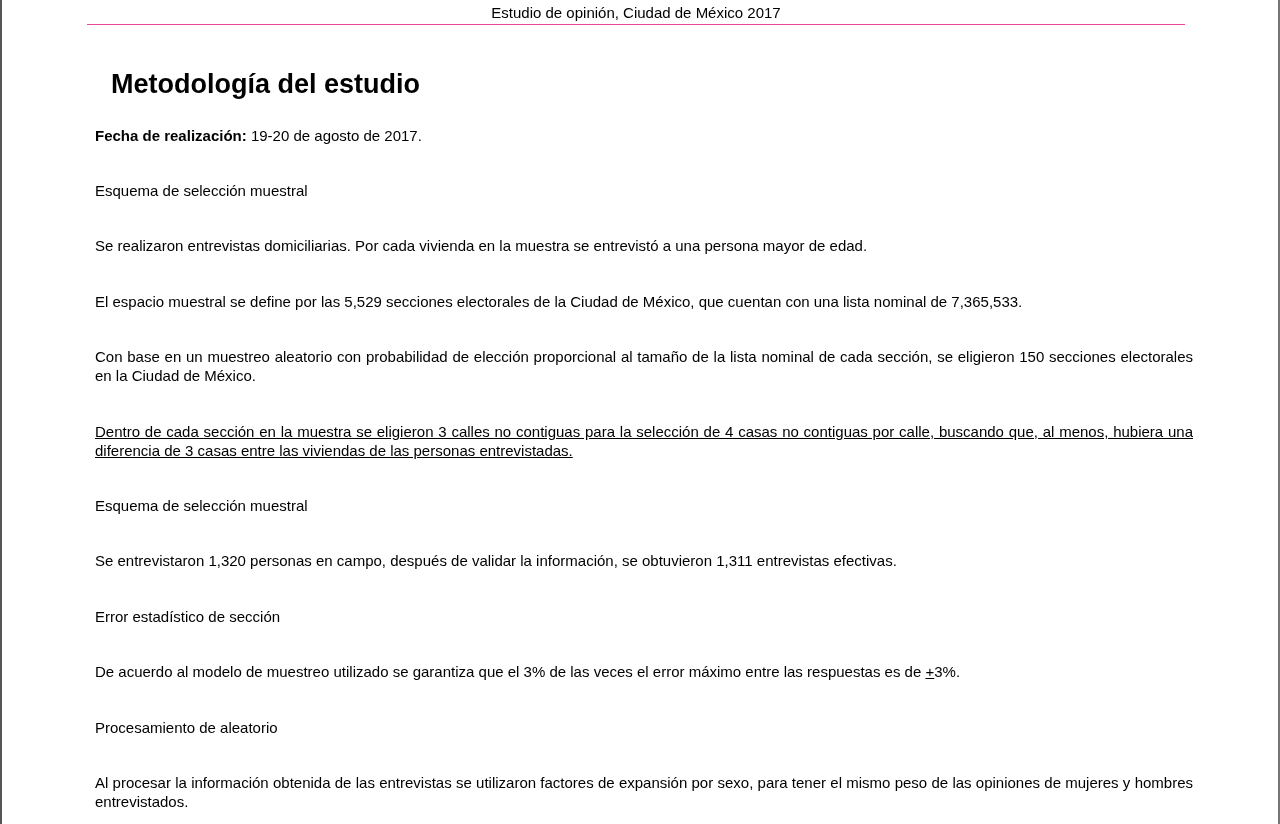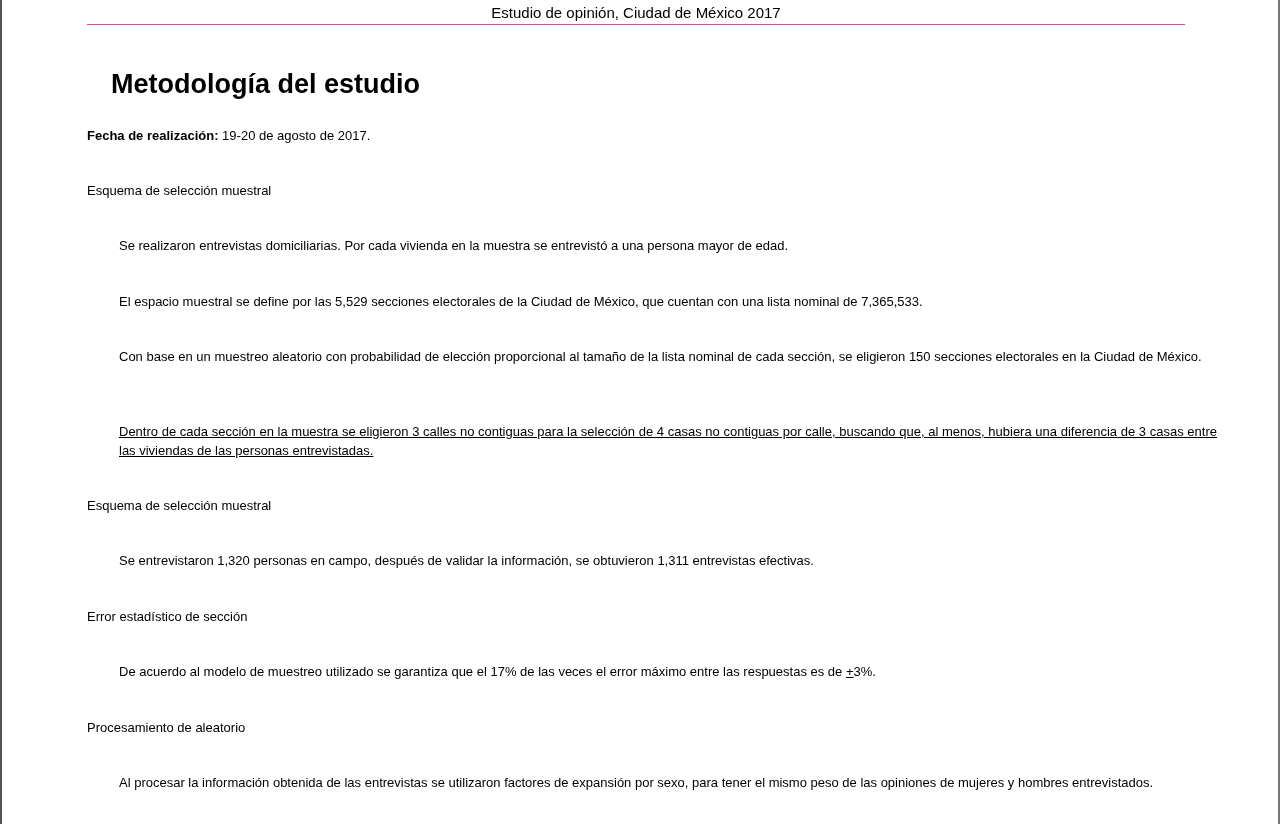--- a/index.html
+++ b/index.html
@@ -18,24 +18,24 @@
       text-align: center; font-size: 15px; line-height: 26px;
     }
     .content {
       position: absolute; left: 87px; top: 0; width: 1098px;
     }
     .title {
       position: absolute; left: 16px; top: 59px; margin: 8px;
       font-size: 27px; font-weight: bold; line-height: 34px; white-space: nowrap;
     }
     .block {
-      position: absolute; left: 0; width: 1098px; margin: 0;
-      font-size: 13px; line-height: 19px;
+      position: absolute; left: 8px; width: 1098px; margin: 0;
+      font-size: 15px; line-height: 19px;
     }
-    .para { text-align: justify; margin-left: 32px; }
+    .para { text-align: justify; }
     .heading { font-weight: normal; }
     .label { font-weight: bold; }
     .pm { text-decoration: underline; }
   </style>
 </head>
 <body>
 
 <div class="page-frame"></div>
 
 <div class="running-header">
@@ -56,18 +56,18 @@
   <p class="block para" style="top:347px;">Con base en un muestreo aleatorio con probabilidad de elección proporcional al tamaño de la lista nominal de cada sección, se eligieron 150 secciones electorales en la Ciudad de México.</p>
 
   <p class="block para" style="top:422px;text-decoration:underline;">Dentro de cada sección en la muestra se eligieron 3 calles no contiguas para la selección de 4 casas no contiguas por calle, buscando que, al menos, hubiera una diferencia de 3 casas entre las viviendas de las personas entrevistadas.</p>
 
   <p class="block heading" style="top:496px;">Esquema de selección muestral</p>
 
   <p class="block para" style="top:551px;">Se entrevistaron 1,320 personas en campo, después de validar la información, se obtuvieron 1,311 entrevistas efectivas.</p>
 
   <p class="block heading" style="top:607px;">Error estadístico de sección</p>
 
-  <p class="block para" style="top:662px;"><span>De acuerdo al modelo de muestreo utilizado se garantiza que el 17% de las veces el error máximo entre las respuestas es de </span><span class="pm">+</span><span>3%.</span></p>
+  <p class="block para" style="top:662px;"><span>De acuerdo al modelo de muestreo utilizado se garantiza que el 3% de las veces el error máximo entre las respuestas es de </span><span class="pm">+</span><span>3%.</span></p>
 
   <p class="block heading" style="top:718px;">Procesamiento de aleatorio</p>
 
   <p class="block para" style="top:773px;">Al procesar la información obtenida de las entrevistas se utilizaron factores de expansión por sexo, para tener el mismo peso de las opiniones de mujeres y hombres entrevistados.</p>
 </div>
 
 </body></html>

